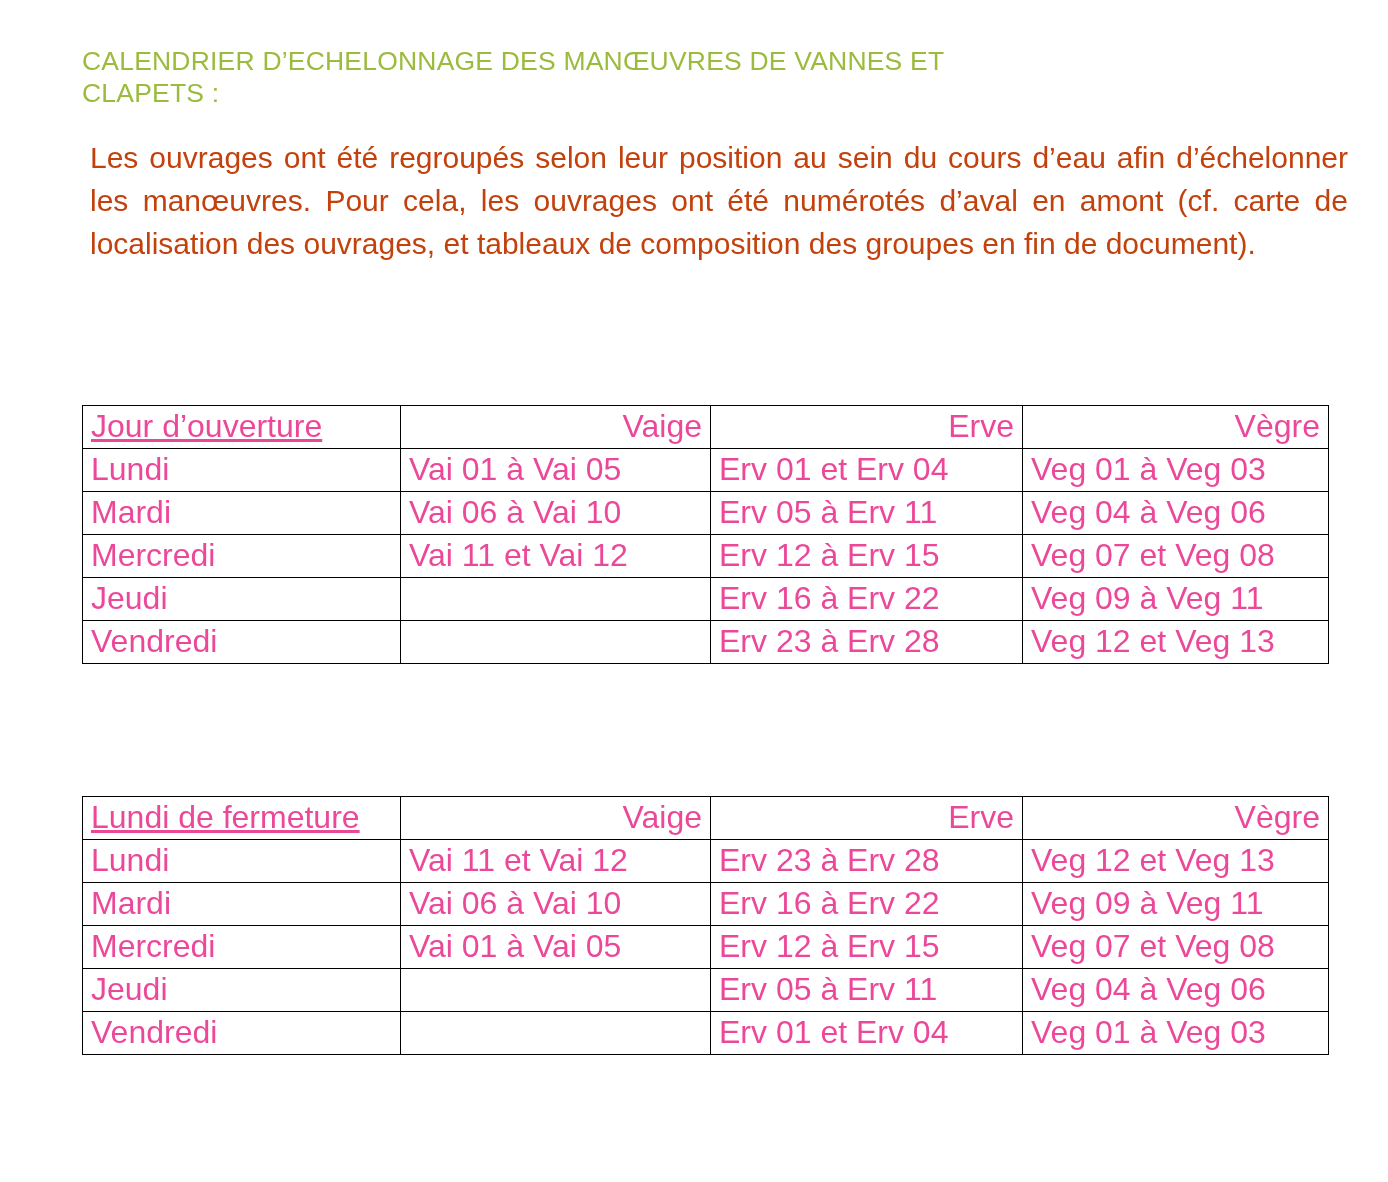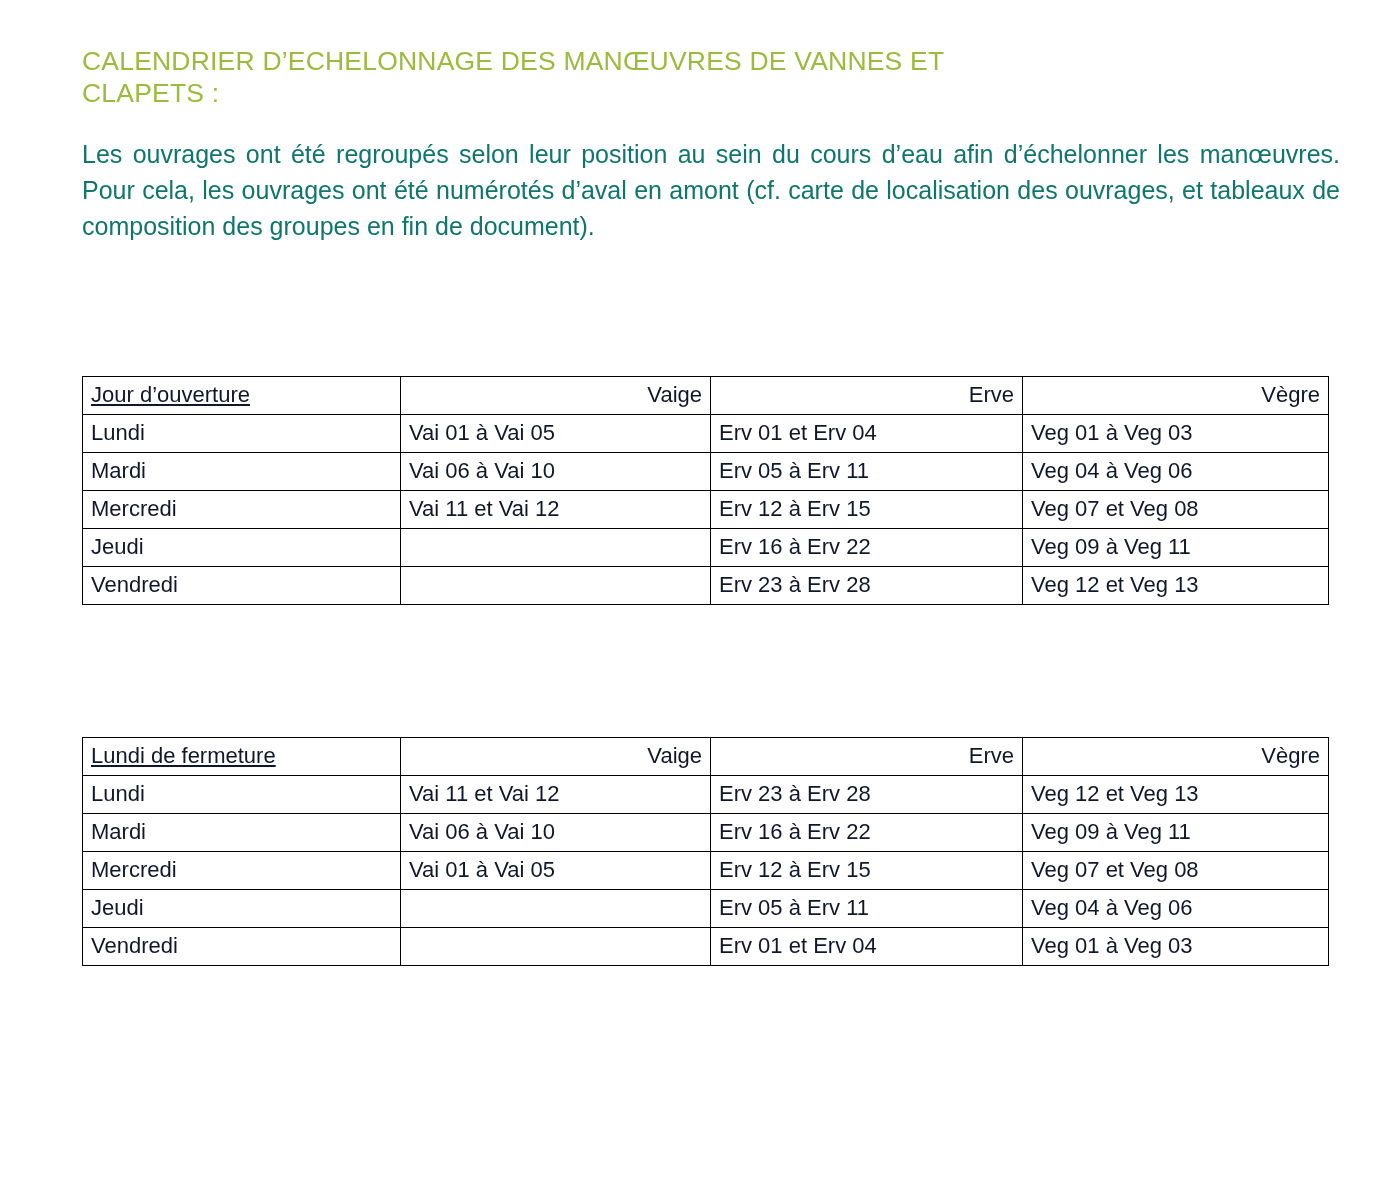--- a/index.html
+++ b/index.html
@@ -24,45 +24,45 @@
     font-family: "Liberation Sans", sans-serif;
     color: #9BBB3C;
     font-size: 26.5px;
     font-weight: 400;
     letter-spacing: 0.2px;
     margin: 0 0 26px 0;
     line-height: 1.2;
   }
   p.para {
     font-family: "Liberation Sans", sans-serif;
-    font-size: 25px;
+    font-size: 30px;
     line-height: 1.44;
-    margin: 0;
+    margin: 8px;
     text-align: justify;
-    color: #0f766e;
+    color: #c2410c;
     width: 1258px;
   }
   .spacer-lg { height: 110px; }
   .spacer-sm { height: 22px; }
   .underline { text-decoration: underline; }
   .bold { font-weight: 700; }
   table.sched {
     border-collapse: collapse;
     width: 1246px;
     margin: 0;
     table-layout: fixed;
   }
   table.sched td, table.sched th {
     border: 1.5px solid #000000;
     font-family: "Liberation Sans", sans-serif;
-    font-size: 22px;
+    font-size: 32px;
     font-weight: 400;
     padding: 2px 8px 3px 8px;
     height: 32px;
-    color: #0f172a;
+    color: #ec4899;
   }
   table.sched thead th {
     text-align: right;
     font-weight: 400;
   }
   table.sched thead th.first-head {
     text-align: left;
   }
   table.sched thead th.first-head span {
     text-decoration: underline;

